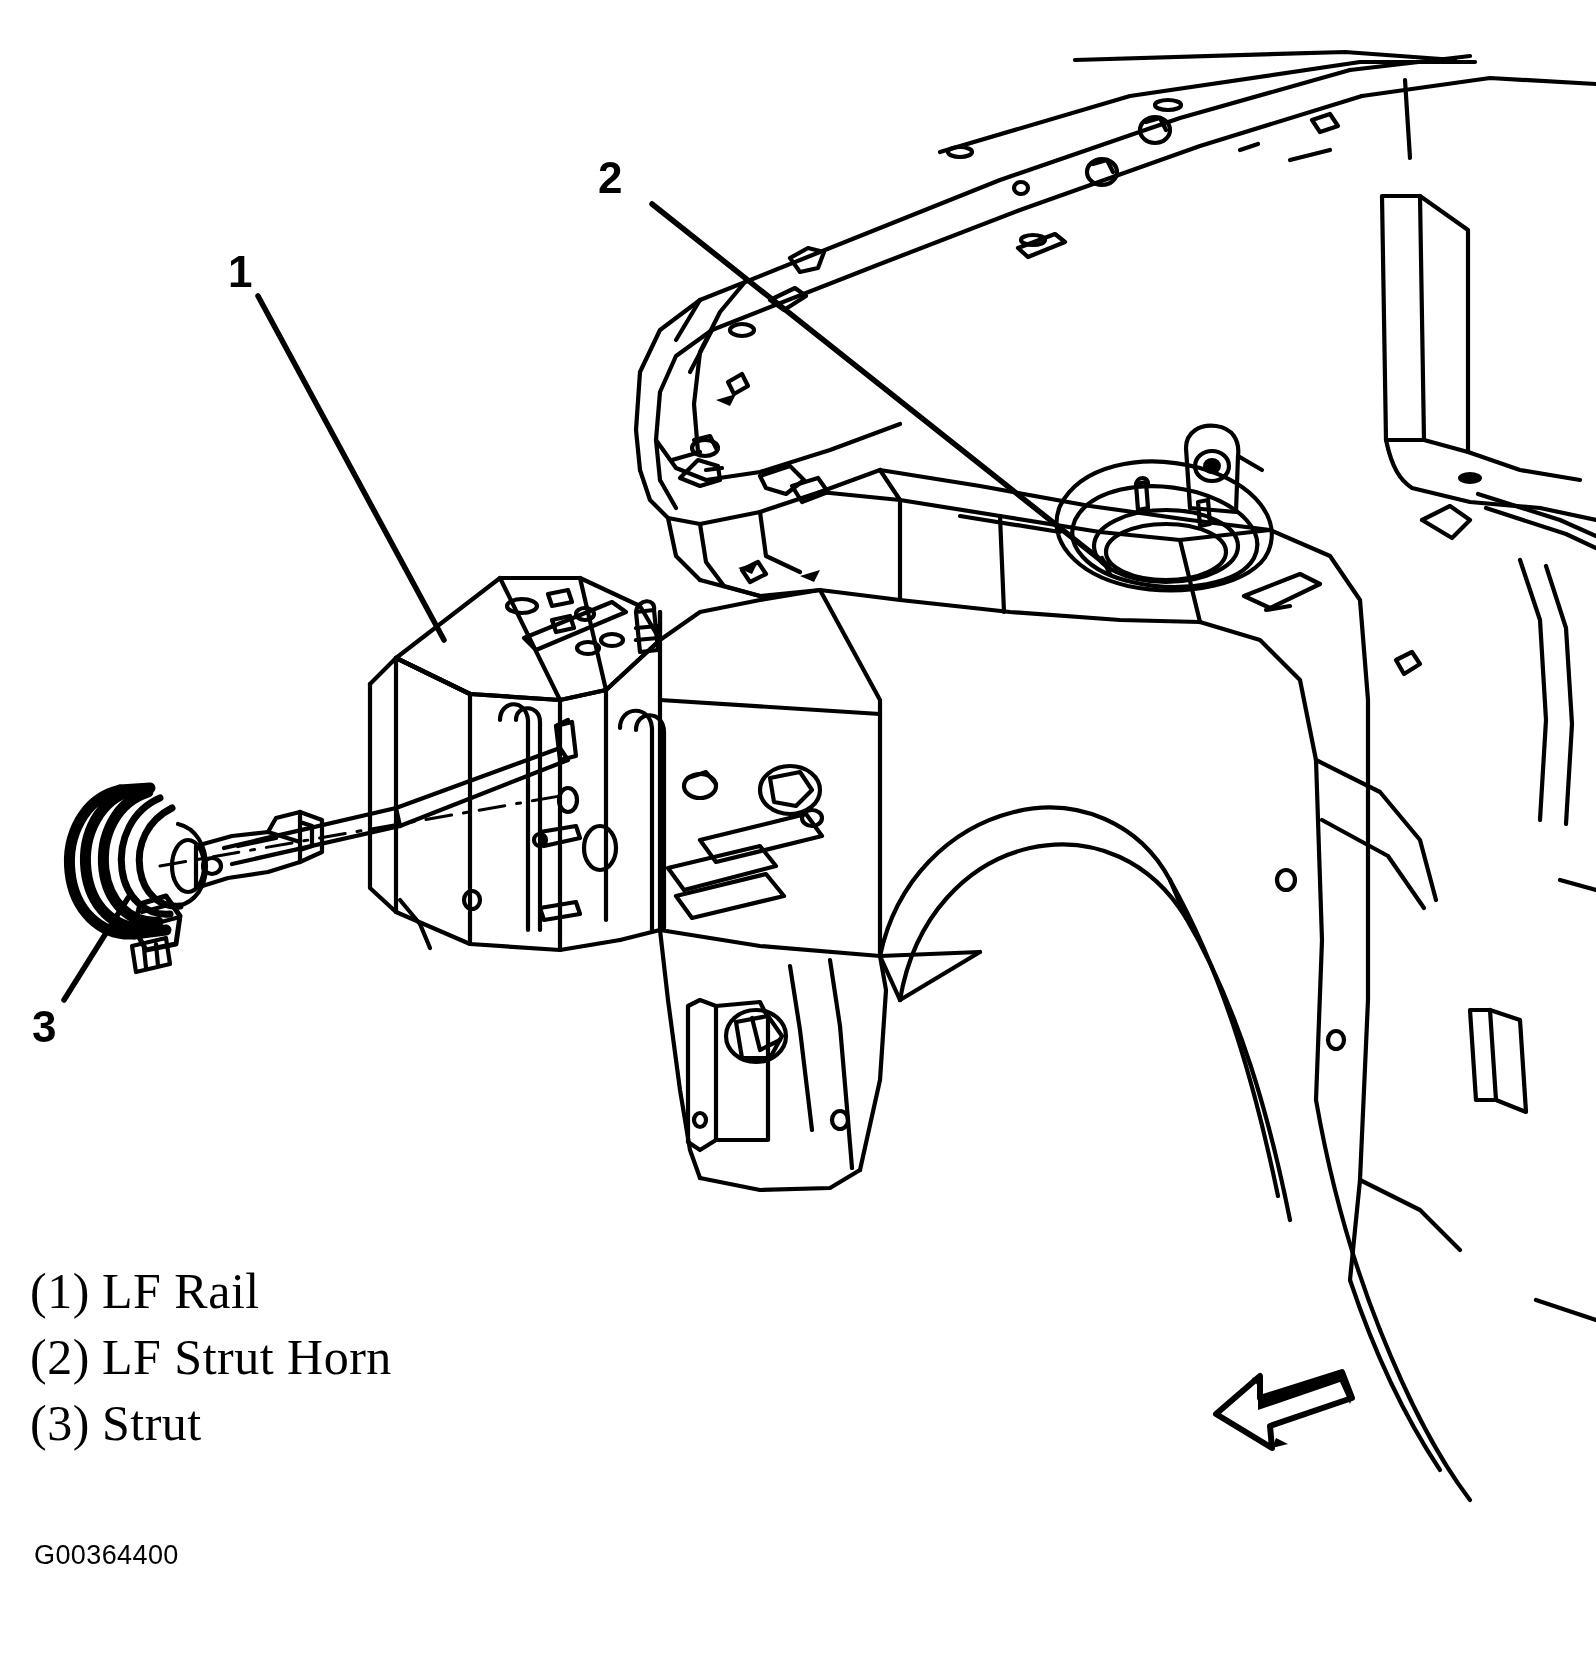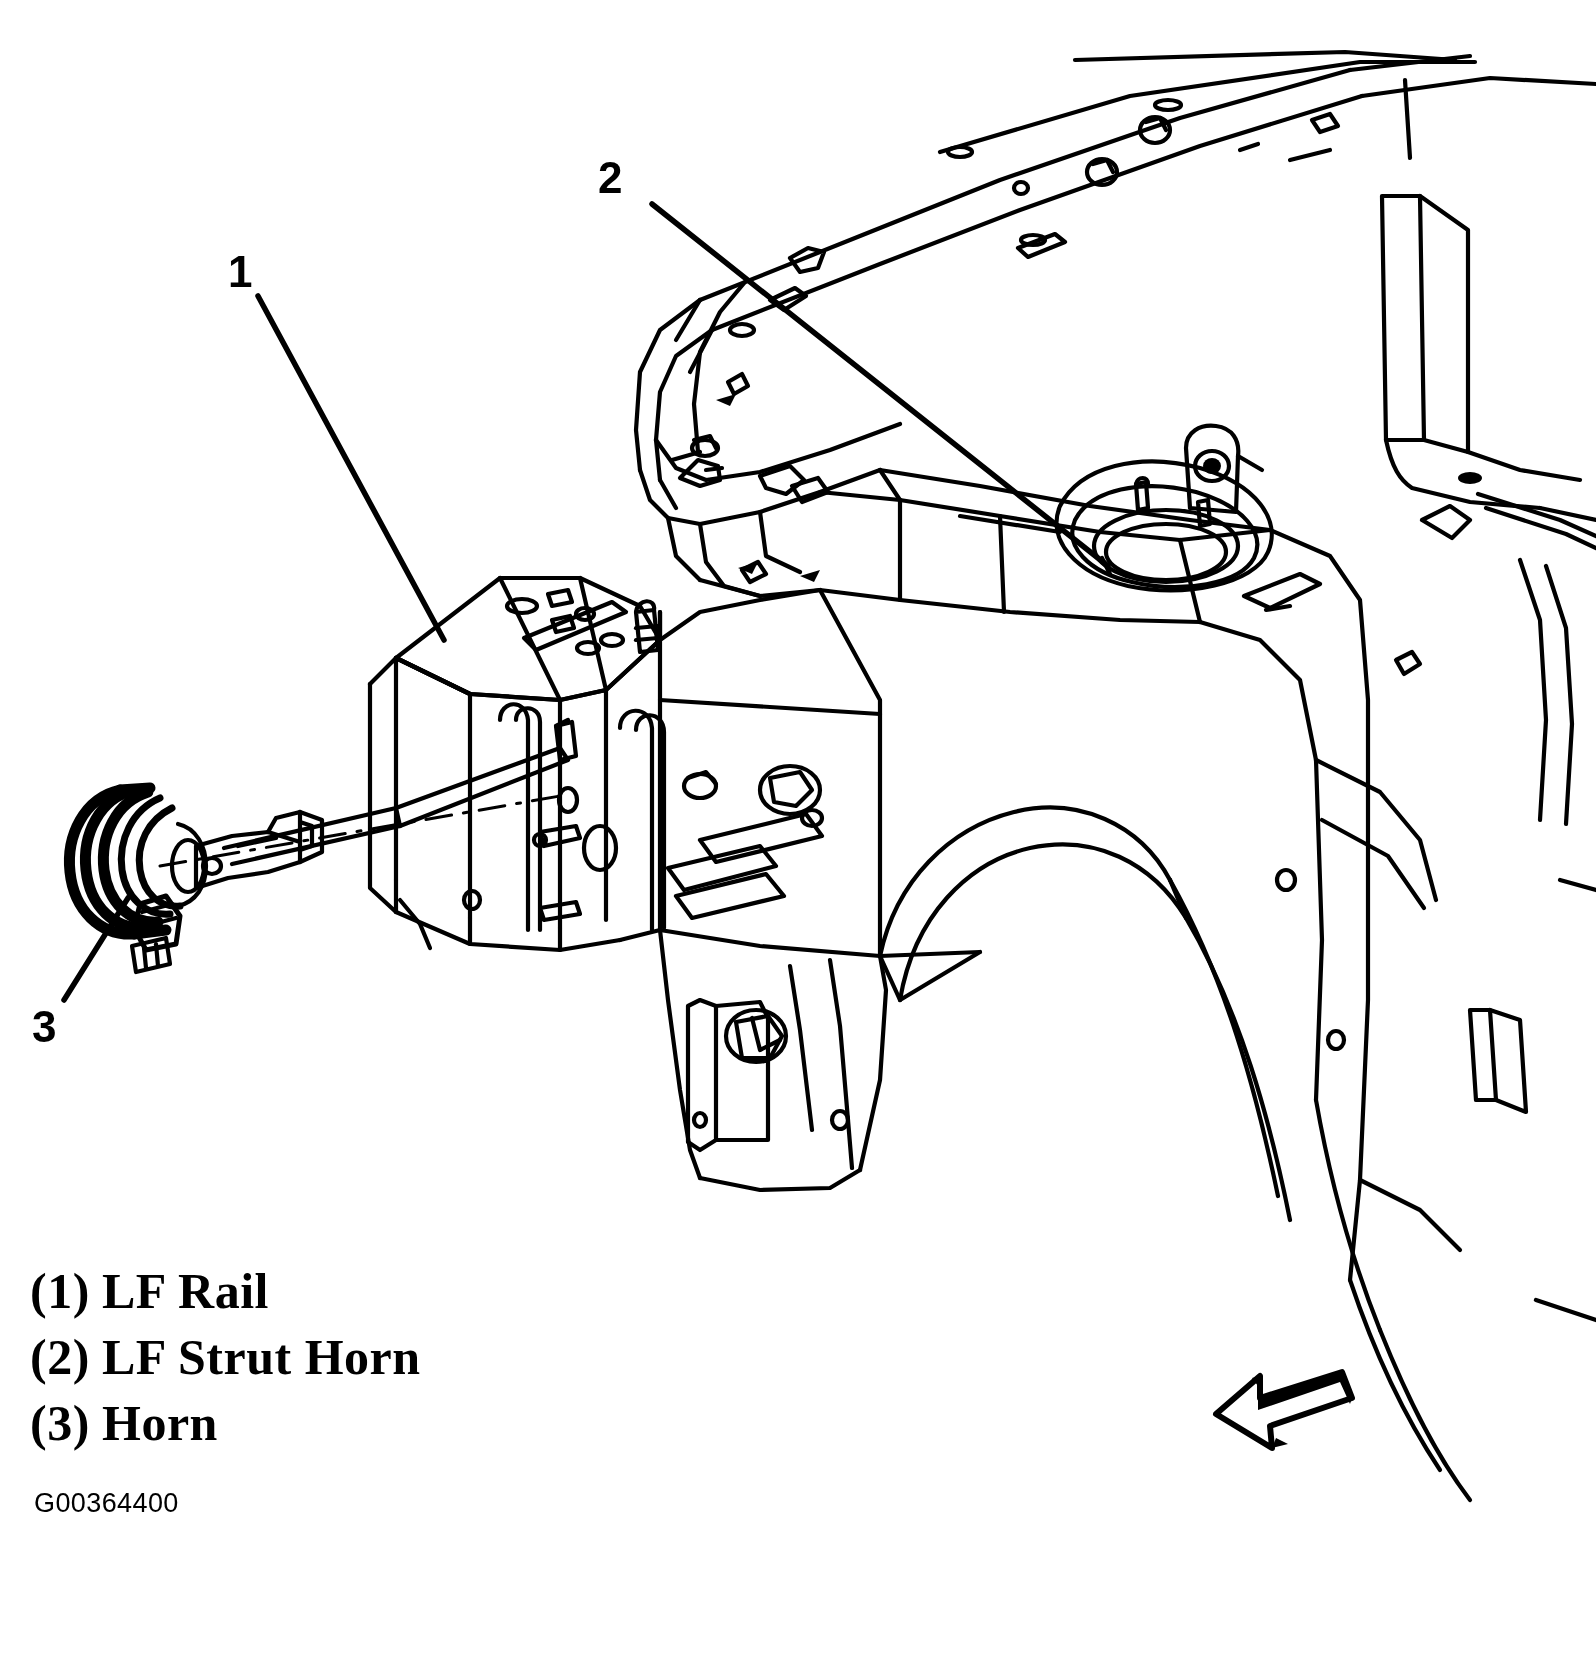--- a/index.html
+++ b/index.html
@@ -2,23 +2,23 @@
 <html><head>
 <meta charset="utf-8">
 <style>
   html,body{margin:0;padding:0;background:#ffffff;}
   body{width:1596px;height:1660px;position:relative;overflow:hidden;
        font-family:"Liberation Serif",serif;color:#000;}
   #stage{position:absolute;left:0;top:0;width:1596px;height:1660px;}
   svg.art{position:absolute;left:0;top:0;width:1596px;height:1660px;}
   .legend{position:absolute;left:30px;top:1258px;width:760px;}
   .legend-row{font-family:"Liberation Serif",serif;font-size:50px;line-height:66px;
-              white-space:nowrap;letter-spacing:.5px;font-weight:bold;}
+              white-space:nowrap;letter-spacing:.5px;}
   .legend-num{display:inline-block;min-width:72px;}
-  .figcode{position:absolute;left:34px;top:1488px;
+  .figcode{position:absolute;left:34px;top:1540px;
            font-family:"Liberation Sans",sans-serif;font-size:27px;letter-spacing:.4px;}
   .callout{position:absolute;font-family:"Liberation Sans",sans-serif;
            font-weight:bold;font-size:44px;line-height:44px;}
   #callout-1{left:228px;top:250px;}
   #callout-2{left:598px;top:156px;}
   #callout-3{left:32px;top:1005px;}
 </style>
 </head>
 <body>
 
@@ -306,19 +306,19 @@
   <div class="callout" id="callout-3">3</div>
 
   <div class="legend">
     <div class="legend-row">
       <span class="legend-num">(1)</span><span>LF Rail</span>
     </div>
     <div class="legend-row">
       <span class="legend-num">(2)</span><span>LF Strut Horn</span>
     </div>
     <div class="legend-row">
-      <span class="legend-num">(3)</span><span>Horn</span>
+      <span class="legend-num">(3)</span><span>Strut</span>
     </div>
   </div>
 
   <div class="figcode">G00364400</div>
 
 </div>
 
 </body></html>

